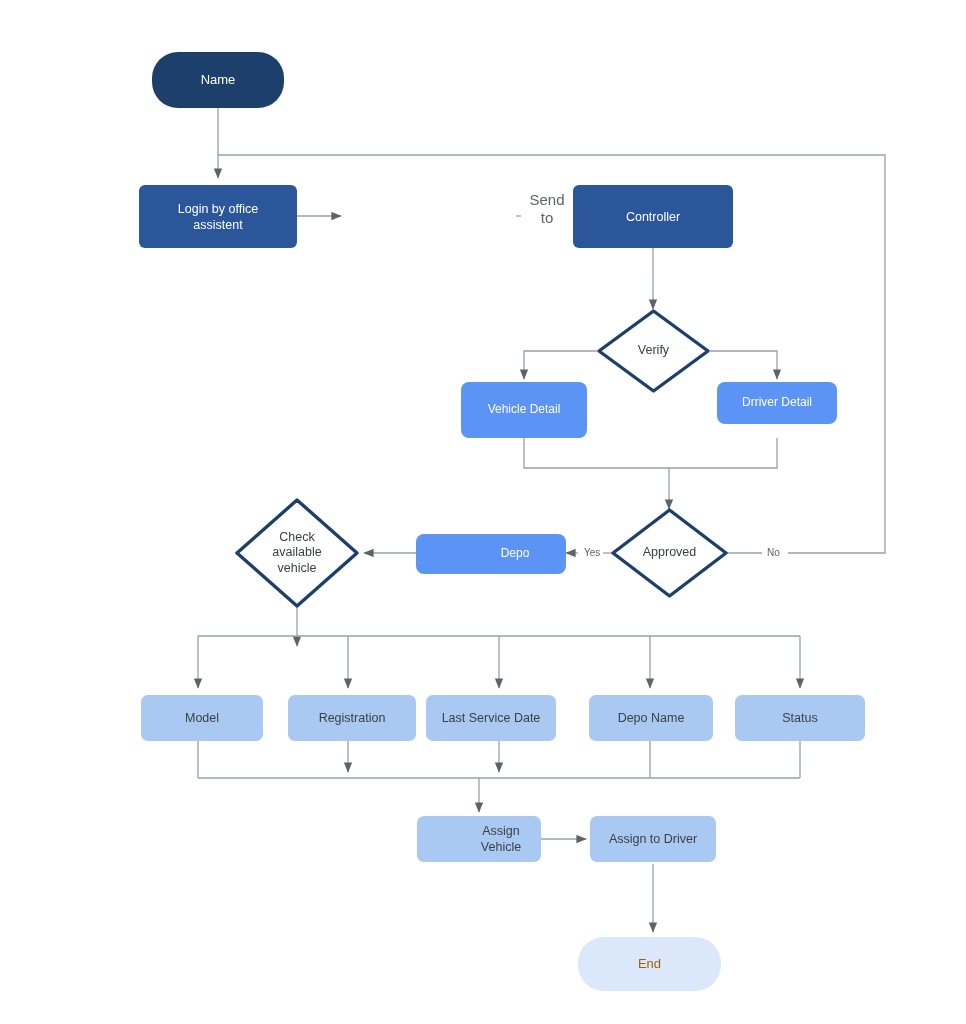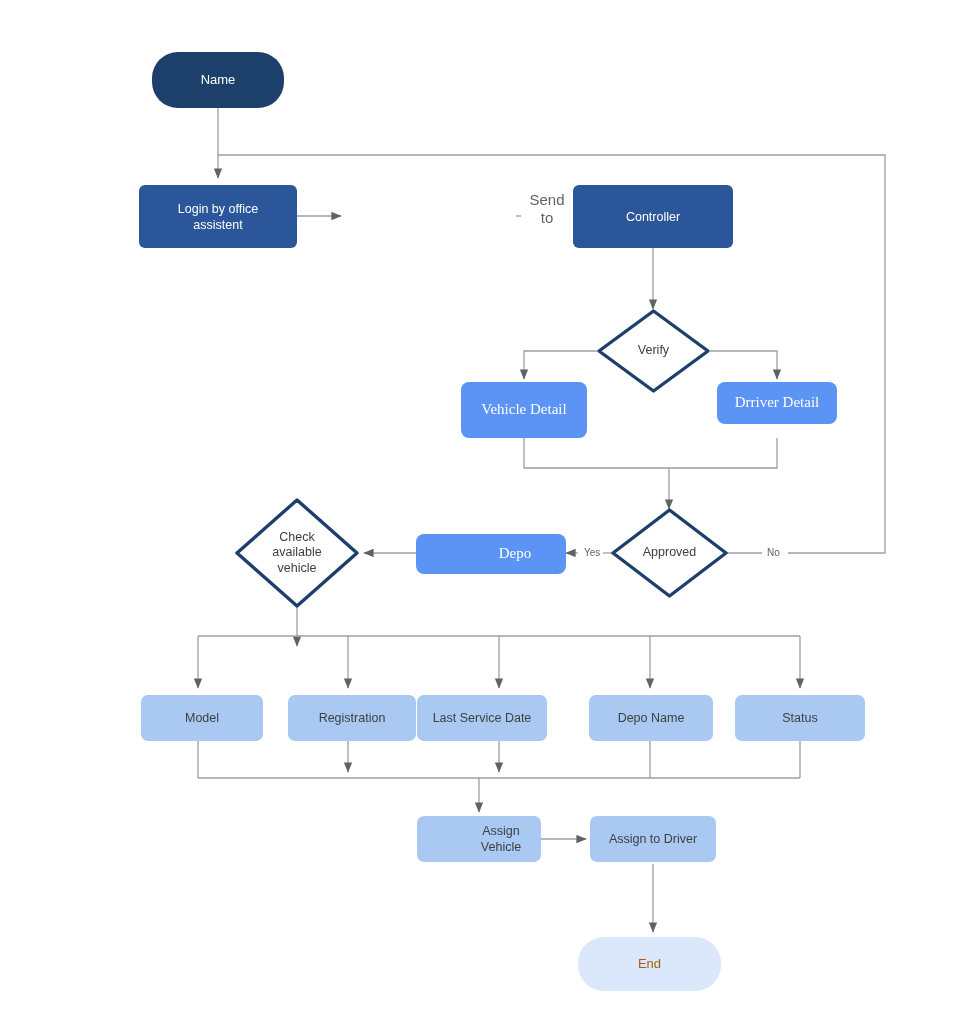--- a/index.html
+++ b/index.html
@@ -36,22 +36,21 @@
   
   .box-dark{
     background:#2b5699;color:#ffffff;
     border-radius:6px;
     font-size:12.5px;
   }
   
   .box-mid{
     background:#5b94f5;color:#ffffff;
     border-radius:8px;
-    font-size:15px;
-    font-family:Liberation Serif, serif;
+    font-size:12px;
   }
   
   .box-light{
     background:#a9c9f2;color:#3c4043;
     border-radius:7px;
     font-size:12.5px;
   }
 
   
   .diamond{position:absolute;}
@@ -187,21 +186,21 @@
     </svg>
     <div class="dlabel">Check
 available
 vehicle</div>
   </div>
 
   <div class="node box-light" style="left:141px;top:695px;width:122px;height:46px;">Model</div>
 
   <div class="node box-light" style="left:288px;top:695px;width:128px;height:46px;">Registration</div>
 
-  <div class="node box-light" style="left:417px;top:695px;width:130px;height:46px;">Last Service Date</div>
+  <div class="node box-light" style="left:426px;top:695px;width:130px;height:46px;">Last Service Date</div>
 
   <div class="node box-light" style="left:589px;top:695px;width:124px;height:46px;text-align:center;">Depo Name</div>
 
   <div class="node box-light" style="left:735px;top:695px;width:130px;height:46px;">Status</div>
 
   <div class="node box-light" style="left:417px;top:816px;width:124px;height:46px;padding-left:44px;">Assign Vehicle</div>
 
   <div class="node box-light" style="left:590px;top:816px;width:126px;height:46px;">Assign to Driver</div>
 
   <div class="node pill-end" style="left:578px;top:937px;width:143px;height:54px;">End</div>

